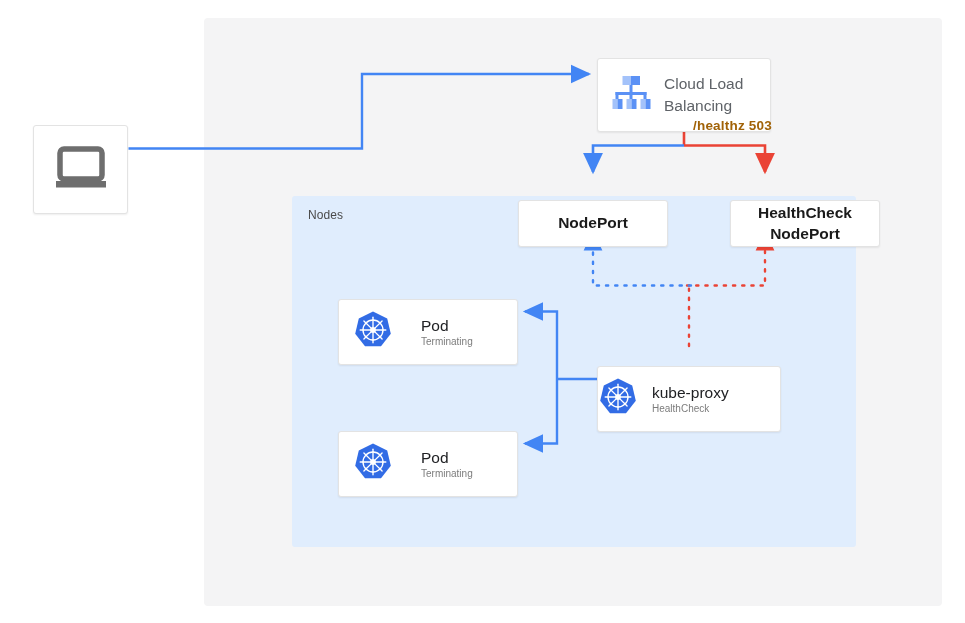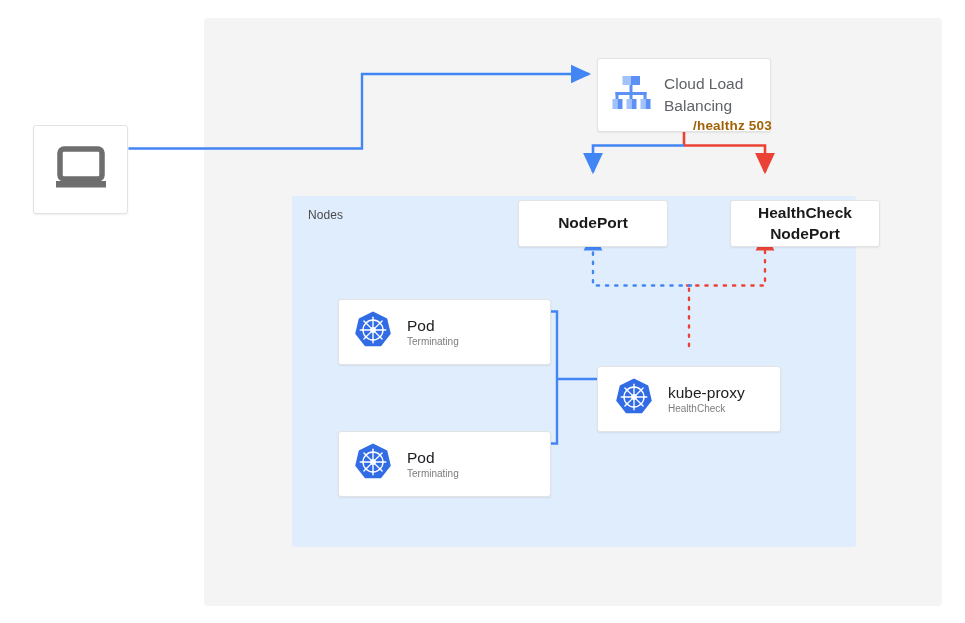--- a/index.html
+++ b/index.html
@@ -96,38 +96,37 @@
     font-weight: bold;
     color: #1a1a1a;
     line-height: 1.3;
     white-space: pre-line;
   }
   .nodeport { left: 518px; top: 180px; width: 150px; height: 47px; }
   .hc-nodeport { left: 730px; top: 180px; width: 150px; height: 47px; }
 
   
   .pod-card {
-    width: 213px;
+    width: 180px;
     height: 66px;
     display: flex;
     align-items: center;
     padding-left: 14px;
-    gap: 14px;
+    gap: 28px;
   }
   .pod-1 { left: 338px; top: 279px; }
   .pod-2 { left: 338px; top: 411px; }
 
   .kproxy-card {
     left: 597px;
     top: 346px;
     width: 184px;
     height: 66px;
     display: flex;
     align-items: center;
-    padding-left: 16px;
     gap: 14px;
   }
 
   .title-main {
     font-size: 15.5px;
     color: #202124;
     line-height: 1.25;
   }
   .title-sub {
     font-size: 10px;

